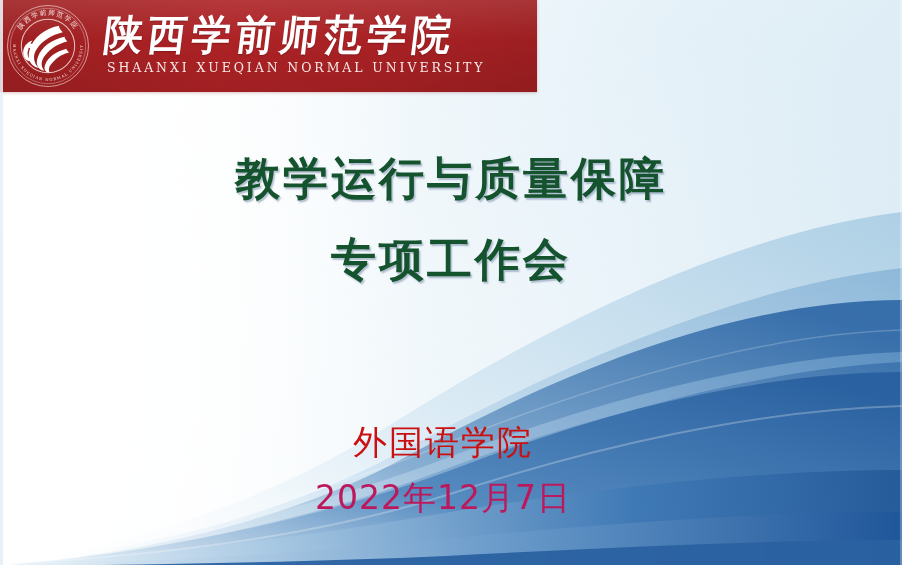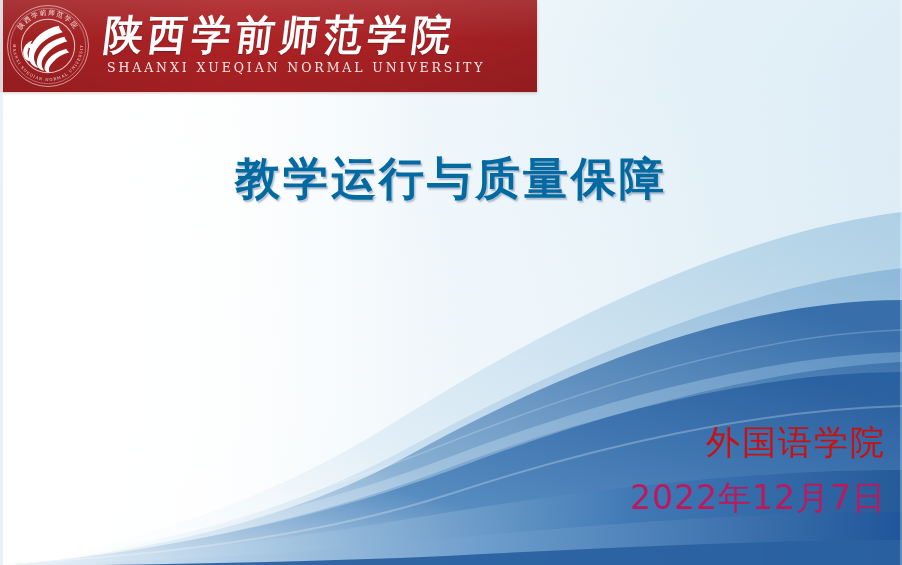--- a/index.html
+++ b/index.html
@@ -121,36 +121,36 @@
 
   
   .title-block {
     position: absolute;
     left: 0;
     right: 0;
     top: 156px;
     text-align: center;
   }
   .title-line {
-    color: #0369a1;
+    color: #14532d;
     font-size: 45px;
     font-weight: 700;
     line-height: 1.0;
     letter-spacing: 3px;
     font-family: "DejaVu Sans", "Liberation Sans", sans-serif;
     text-shadow: 1.5px 2px 1.5px rgba(120,140,170,.55);
   }
   .title-line + .title-line { margin-top: 36px; }
 
   .footer-block {
     position: absolute;
     left: 0;
     right: 16px;
     top: 425px;
-    text-align: right;
+    text-align: center;
   }
   .dept {
     color: #ca1010;
     font-size: 34px;
     font-weight: 400;
     letter-spacing: 2px;
     line-height: 1;
     font-family: "DejaVu Sans", "Liberation Sans", sans-serif;
   }
   .date {
@@ -262,20 +262,21 @@
     </div>
 
     <div class="banner-text">
       <div class="univ-cn">陕西学前师范学院</div>
       <div class="univ-en">SHAANXI XUEQIAN NORMAL UNIVERSITY</div>
     </div>
   </header>
 
   <div class="title-block">
     <div class="title-line">教学运行与质量保障</div>
+    <div class="title-line">专项工作会</div>
   </div>
 
   <div class="footer-block">
     <div class="dept">外国语学院</div>
     <div class="date">2022年12月7日</div>
   </div>
 
   <div class="edge-l"></div>
   <div class="edge-r"></div>
 </div>

